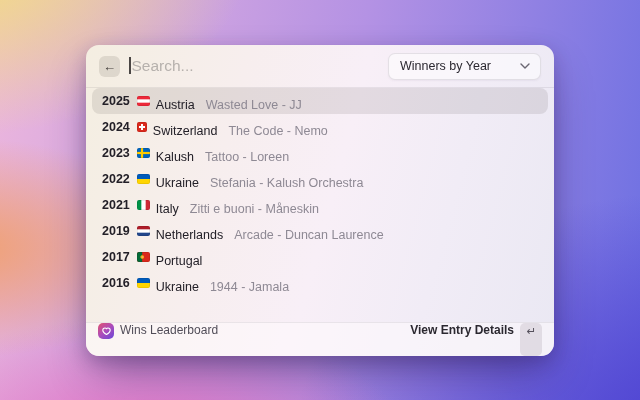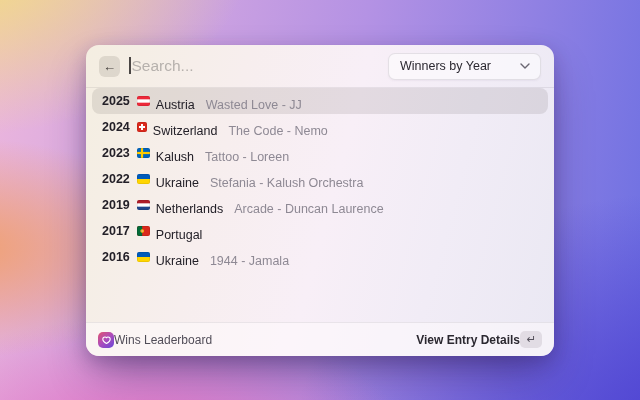--- a/index.html
+++ b/index.html
@@ -35,21 +35,21 @@
   .row.selected{background:rgba(88,78,80,.13);}
   .year{font-weight:700;color:#232028;}
   .flag{position:relative;width:13px;height:10px;border-radius:2px;overflow:hidden;
     margin:0 6px 0 7px;flex:0 0 auto;display:block;}
   .flag.sq{width:10px;}
   .flag svg{display:block;}
   .flag::after{content:'';position:absolute;inset:0;border-radius:2px;
     box-shadow:inset 0 0 0 .5px rgba(0,0,0,.15);}
   .country{font-weight:400;color:#232028;margin-top:7px;}
   .song{margin-left:11px;color:#8e8994;margin-top:8px;}
-  .footer{height:34px;flex:0 0 34px;display:flex;align-items:center;gap:0;
+  .footer{height:34px;flex:0 0 34px;display:flex;gap:6px;
     padding:0 12px;border-top:1px solid rgba(60,50,70,.09);box-sizing:border-box;
     background:rgba(255,252,253,.5);border-radius:0 0 13px 13px;}
   .app-icon{width:16px;height:16px;border-radius:5px;flex:0 0 auto;
     background:linear-gradient(140deg,#e0536e 0%,#ae4cba 48%,#6847d8 100%);
     display:flex;align-items:center;justify-content:center;}
   .app-name{font-size:12px;color:#514d58;}
   .spacer{flex:1;}
   .action-label{font-size:12px;font-weight:700;color:#2b2830;margin-left:35px;}
   .keycap{min-width:12px;text-align:center;padding:1px 5px 2px;border-radius:5px;
     background:rgba(90,80,90,.13);font-size:11.5px;color:#55515c;}
@@ -120,20 +120,32 @@
     <span class="flag">
             <svg width="13" height="10" viewBox="0 0 13 10">
               <rect width="13" height="5" fill="#005BBB"></rect>
               <rect y="5" width="13" height="5" fill="#FFD500"></rect>
             </svg>
           </span>
     <span class="country">Ukraine</span>
     <span class="song">Stefania - Kalush Orchestra</span>
   </div>
         <div class="row">
+    <span class="year">2021</span>
+    <span class="flag">
+            <svg width="13" height="10" viewBox="0 0 13 10">
+              <rect width="13" height="10" fill="#fff"></rect>
+              <rect width="4.33" height="10" fill="#009246"></rect>
+              <rect x="8.67" width="4.33" height="10" fill="#CE2B37"></rect>
+            </svg>
+          </span>
+    <span class="country">Italy</span>
+    <span class="song">Zitti e buoni - Måneskin</span>
+  </div>
+        <div class="row">
     <span class="year">2019</span>
     <span class="flag">
             <svg width="13" height="10" viewBox="0 0 13 10">
               <rect width="13" height="10" fill="#fff"></rect>
               <rect width="13" height="3.33" fill="#AE1C28"></rect>
               <rect y="6.67" width="13" height="3.33" fill="#21468B"></rect>
             </svg>
           </span>
     <span class="country">Netherlands</span>
     <span class="song">Arcade - Duncan Laurence</span>

